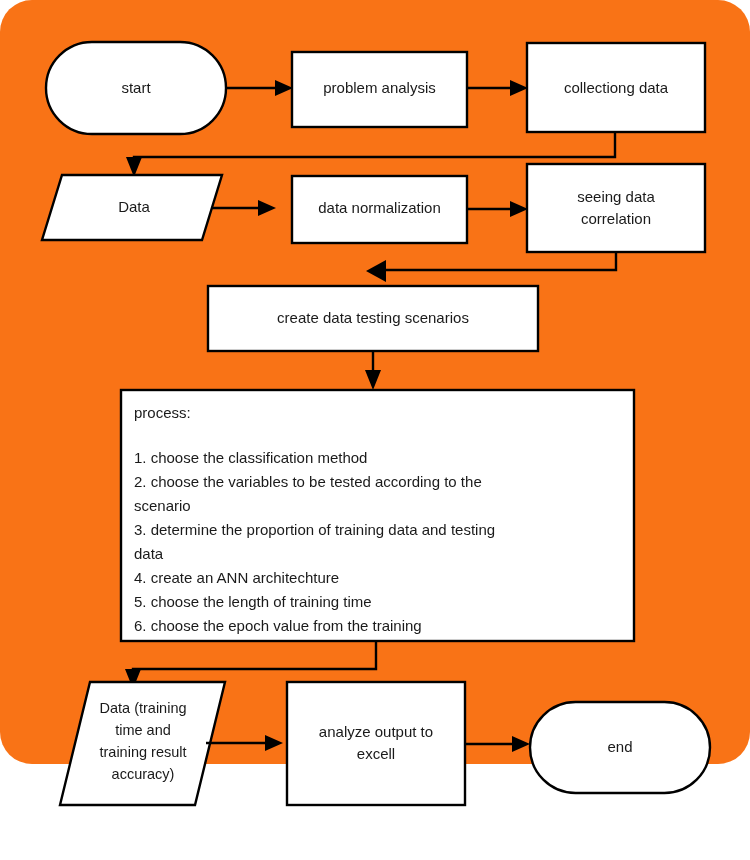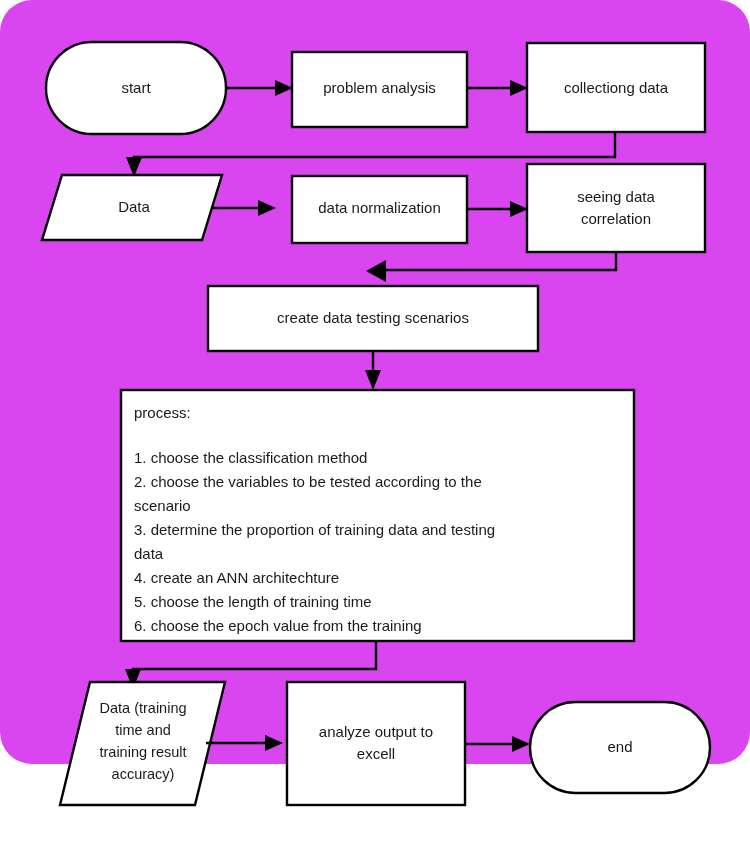--- a/index.html
+++ b/index.html
@@ -10,21 +10,21 @@
   body {
     width: 750px;
     height: 860px;
     overflow: hidden;
     font-family: "Liberation Sans", sans-serif;
   }
   #flowchart-root {
     position: relative;
     width: 750px;
     height: 764px;
-    background: #d946ef;
+    background: #f97316;
     border-radius: 32px;
   }
   svg.chart-svg {
     display: block;
     width: 750px;
     height: 860px;
   }
   .node-shape {
     fill: #ffffff;
     stroke: #000000;

